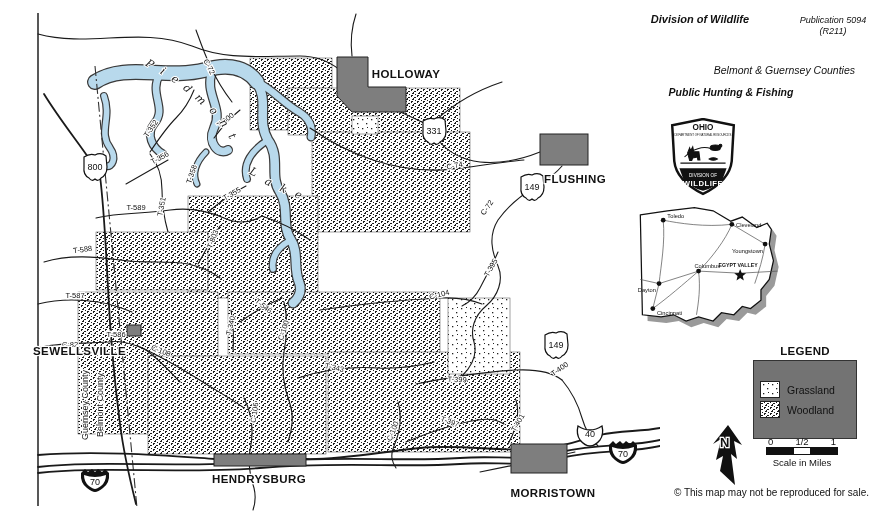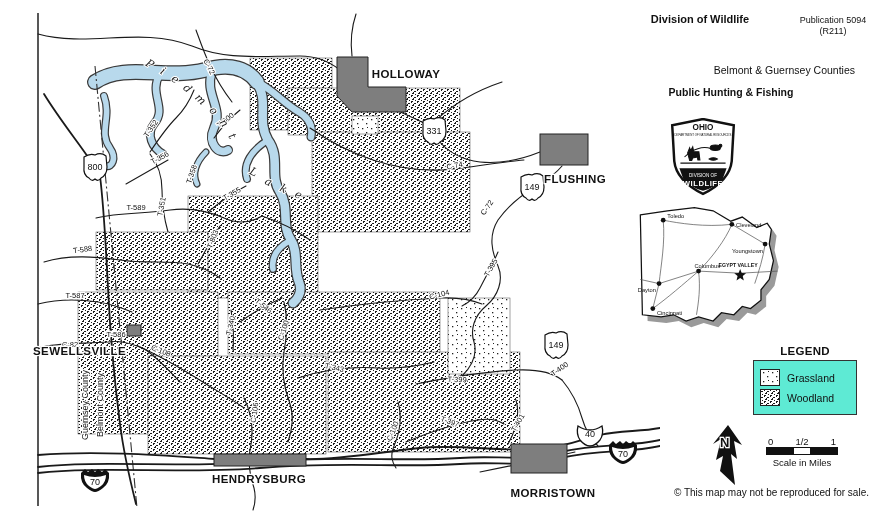--- a/index.html
+++ b/index.html
@@ -1,28 +1,28 @@
 <!DOCTYPE html>
 <html><head>
 <meta charset="utf-8">
 <style>
   html,body{margin:0;padding:0;background:#fff;}
   #page{position:relative;width:871px;height:517px;background:#fff;overflow:hidden;
         font-family:"Liberation Sans",sans-serif;color:#111;}
   .abs{position:absolute;}
-  .ctr{text-align:center;}
+  .ctr{text-align:center;font-style:italic;}
   .hdr1{left:555px;top:13px;width:290px;font-size:11px;font-weight:bold;}
   .hdr2{left:545px;top:26px;width:310px;font-size:11px;}
   .pub{left:797px;top:15px;width:72px;font-size:9px;line-height:1.2;}
   .title{left:545px;top:43px;width:310px;font-size:14.5px;font-weight:bold;letter-spacing:.3px;}
   .subtitle{left:545px;top:64px;width:310px;font-size:10.5px;text-align:right;}
   .info{left:576px;top:86px;width:310px;font-size:10.5px;font-weight:bold;line-height:1.15;}
   .legend{left:753px;top:345px;width:104px;}
   .legend .lg-title{font-size:11.5px;font-weight:bold;text-align:center;margin-bottom:3px;letter-spacing:.3px;}
-  .legend .lg-box{border:1.3px solid #333;background:#5eead4;padding:5px 6px;}
+  .legend .lg-box{border:1.3px solid #333;background:#737373;padding:17px 6px;}
   .legend .lg-row{display:flex;align-items:center;gap:7px;margin:3px 0;}
   .legend .lg-row span{font-size:10.5px;}
   .swatch{width:18px;height:15px;border:1px solid #222;flex:0 0 auto;}
   .scalewrap{left:762px;top:436px;width:80px;}
   .ticks{position:relative;height:11px;font-size:9.5px;}
   .t0{position:absolute;left:6px;} .t1{position:absolute;left:50%;transform:translateX(-50%);} .t2{position:absolute;right:6px;}
   .bar{display:flex;height:6px;border:1.2px solid #111;margin:0 4px;}
   .bar i{display:block;height:100%;}
   .sb1{width:38%;background:#111;} .sb2{width:24%;background:#fff;border-left:1px solid #111;border-right:1px solid #111;} .sb3{width:38%;background:#111;}
   .scalelabel{font-size:9.5px;text-align:center;margin-top:2px;}

